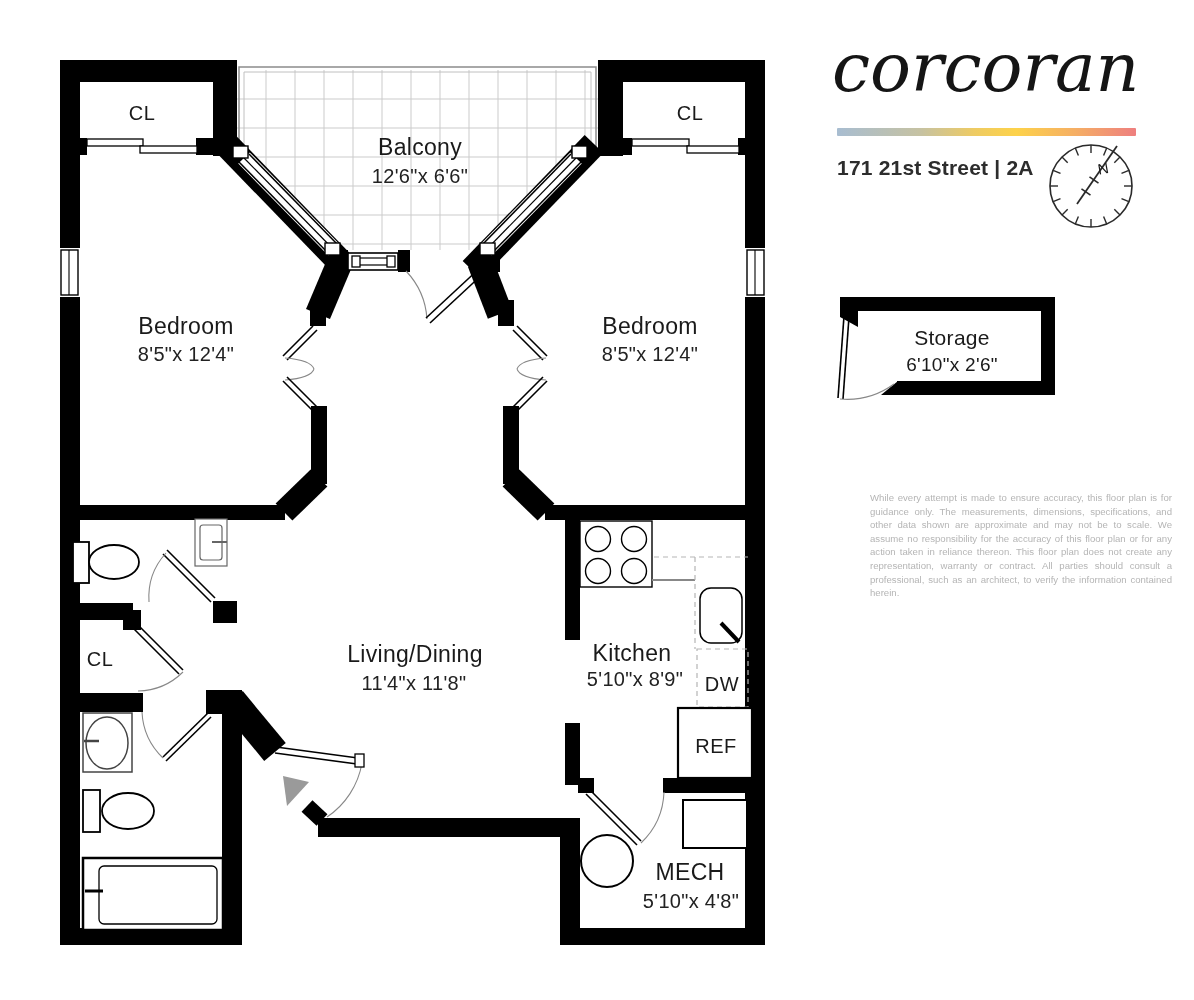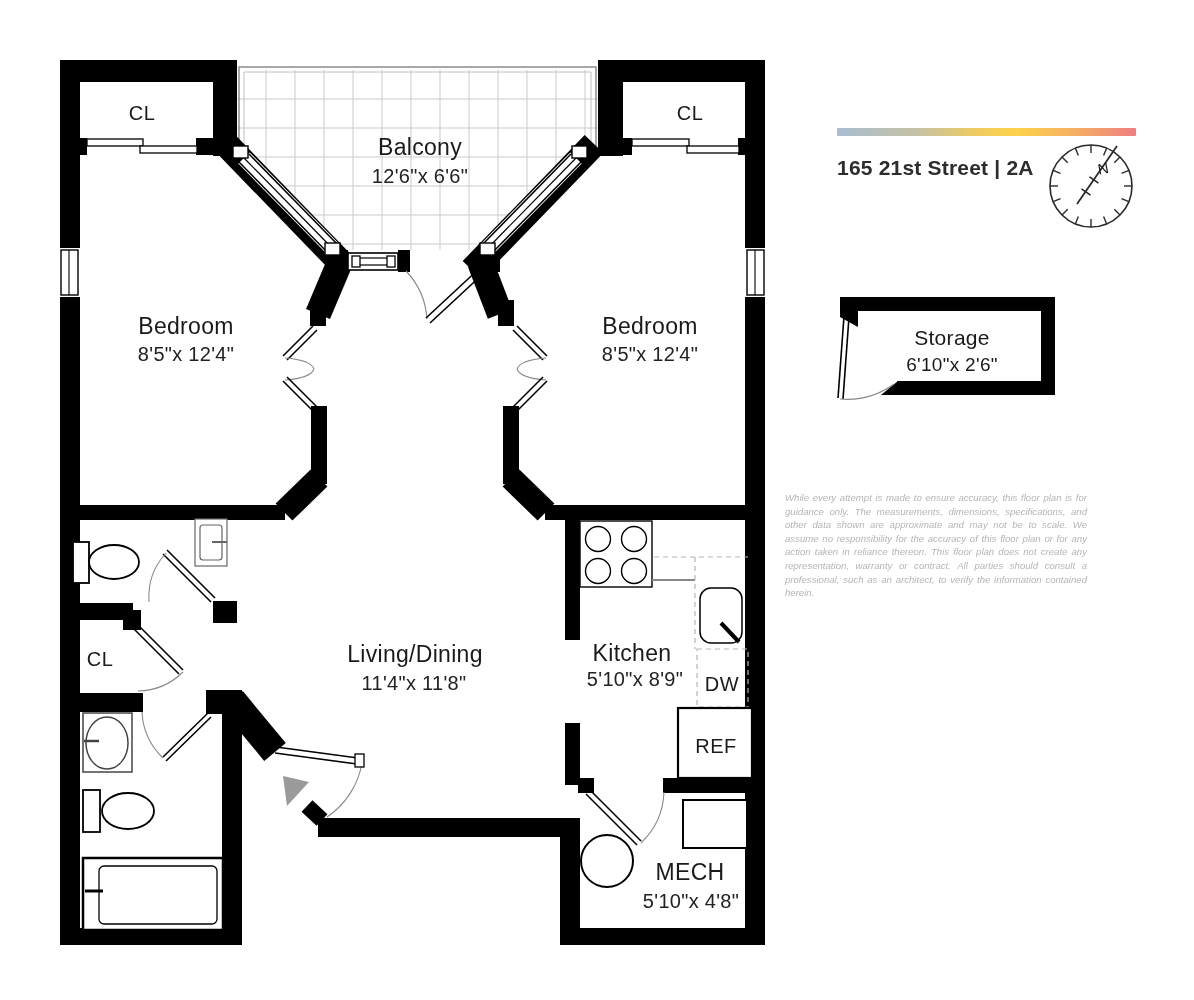--- a/index.html
+++ b/index.html
@@ -4,22 +4,22 @@
 <style>
   html,body{margin:0;padding:0;background:#fff;}
   .stage{position:relative;width:1194px;height:1000px;background:#fff;overflow:hidden;
          font-family:"Liberation Sans",sans-serif;}
   .logo{position:absolute;left:832px;top:34px;width:310px;font-family:"DejaVu Serif",serif;
         font-style:italic;font-size:68px;line-height:1;color:#151515;letter-spacing:0px;}
   .gradbar{position:absolute;left:837px;top:128px;width:299px;height:8px;border-radius:1px;
         background:linear-gradient(90deg,#a8bdd1 0%,#c6c2a2 28%,#eecb63 46%,#fdd24a 60%,#f5ae65 80%,#ee7f7f 100%);}
   .addr{position:absolute;left:837px;top:156px;font-size:21px;font-weight:bold;color:#2d2d2d;letter-spacing:.2px;}
   .sub{position:absolute;left:837px;top:190px;font-size:21px;color:#3a3a3a;letter-spacing:.2px;}
-  .disc{position:absolute;left:785px;top:491px;width:302px;font-size:9.6px;line-height:1.42;
-        font-style:italic;color:#b5b5b5;text-align:justify;}
+  .disc{position:absolute;left:870px;top:491px;width:302px;font-size:9.6px;line-height:1.42;
+        color:#b5b5b5;text-align:justify;}
   svg text{font-family:"Liberation Sans",sans-serif;fill:#1a1a1a;}
   .room-name{font-size:23px;letter-spacing:.3px;}
   .room-dims{font-size:20px;letter-spacing:.3px;fill:#222;}
   .small-label{font-size:20px;letter-spacing:.5px;}
   .stor-name{font-size:21px;letter-spacing:.3px;}
   .stor-dims{font-size:19px;letter-spacing:.3px;}
   .north{font-size:15px;}
 </style>
 </head>
 <body>
@@ -304,17 +304,18 @@
           <line x1="1128.9" y1="201.7" x2="1121.5" y2="198.6"></line>
     </g>
     <line x1="1077" y1="204" x2="1117" y2="146" stroke-width="1.8"></line>
     <line x1="1081.5" y1="188.8" x2="1090.5" y2="195.2" stroke-width="1.6"></line>
     <line x1="1089.5" y1="176.8" x2="1098.5" y2="183.2" stroke-width="1.6"></line>
     <text x="1103" y="174" class="north" text-anchor="middle" stroke="none" transform="rotate(-10 1103 168)">N</text>
   </g>
 </svg>
 
 
+<div class="logo">corcoran</div>
 <div class="gradbar"></div>
-<div class="addr">165 21st Street | 2A</div>
+<div class="addr">171 21st Street | 2A</div>
 <div class="disc">While every attempt is made to ensure accuracy, this floor plan is for guidance only. The measurements, dimensions, specifications, and other data shown are approximate and may not be to scale. We assume no responsibility for the accuracy of this floor plan or for any action taken in reliance thereon. This floor plan does not create any representation, warranty or contract. All parties should consult a professional, such as an architect, to verify the information contained herein.</div>
 
 </div>
 
 </body></html>

